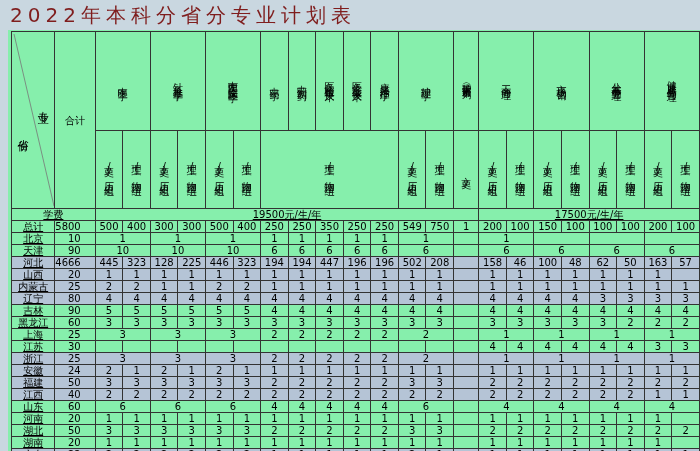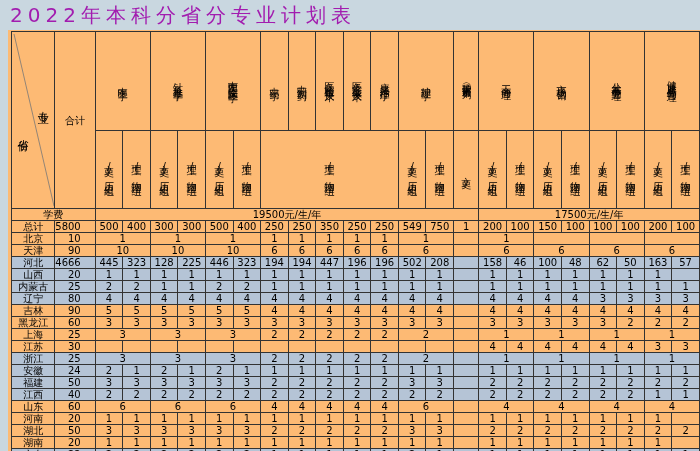--- a/index.html
+++ b/index.html
@@ -4,48 +4,48 @@
 <style>
   html, body { margin: 0; padding: 0; }
   body {
     width: 700px; height: 451px; overflow: hidden;
     background: #c9d7e0;
     font-family: "DejaVu Sans", "Liberation Sans", sans-serif;
     position: relative;
   }
   .title {
     position: absolute; left: 10px; top: 2px;
-    font-size: 20px; letter-spacing: 5px; color: #a21caf;
+    font-size: 20px; letter-spacing: 5px; color: #7f1d1d;
     font-weight: normal; line-height: 26px;
   }
   .sheet {
     position: absolute; left: 8px; top: 30px; width: 692px; height: 421px;
-    background: #fdba74; overflow: hidden;
+    background: #86efac; overflow: hidden;
   }
   table {
     border-collapse: collapse; table-layout: fixed;
     position: absolute; left: 3px; top: 1px;
     font-size: 10px; color: #000;
   }
   td, th {
     border: 1px solid #333; padding: 0; text-align: center;
     overflow: hidden; white-space: nowrap; font-weight: normal;
     line-height: 11px;
   }
   .vt {
     writing-mode: vertical-rl; text-orientation: upright;
     letter-spacing: 2px; font-size: 10px; margin: 0 auto; display: inline-block;
   }
   .vt-small { font-size: 9px; letter-spacing: 1px; }
   tr.hdr1 td { height: 98px; }
   tr.hdr2 td { height: 77px; }
   tr.data td { height: 10px; font-size: 10px; }
-  tr.fee td { height: 11px; }
+  tr.fee td { height: 11px; text-decoration: underline; }
   tr.shade td { background: #b5c4d6; }
-  td.prov { font-size: 11px; }
+  td.prov { font-size: 11px; text-decoration: underline; }
   td.tot { text-align: right; padding-right: 14px; }
   .corner { position: relative; }
   .corner svg { position: absolute; left: 0; top: 0; }
   .corner .zy { position: absolute; right: 6px; top: 70px; line-height: 12px; font-size: 11px; }
   .corner .sf { position: absolute; left: 4px; top: 98px; line-height: 12px; font-size: 11px; }
 </style>
 </head>
 <body>
 
 <div class="title">2022年本科分省分专业计划表</div>

